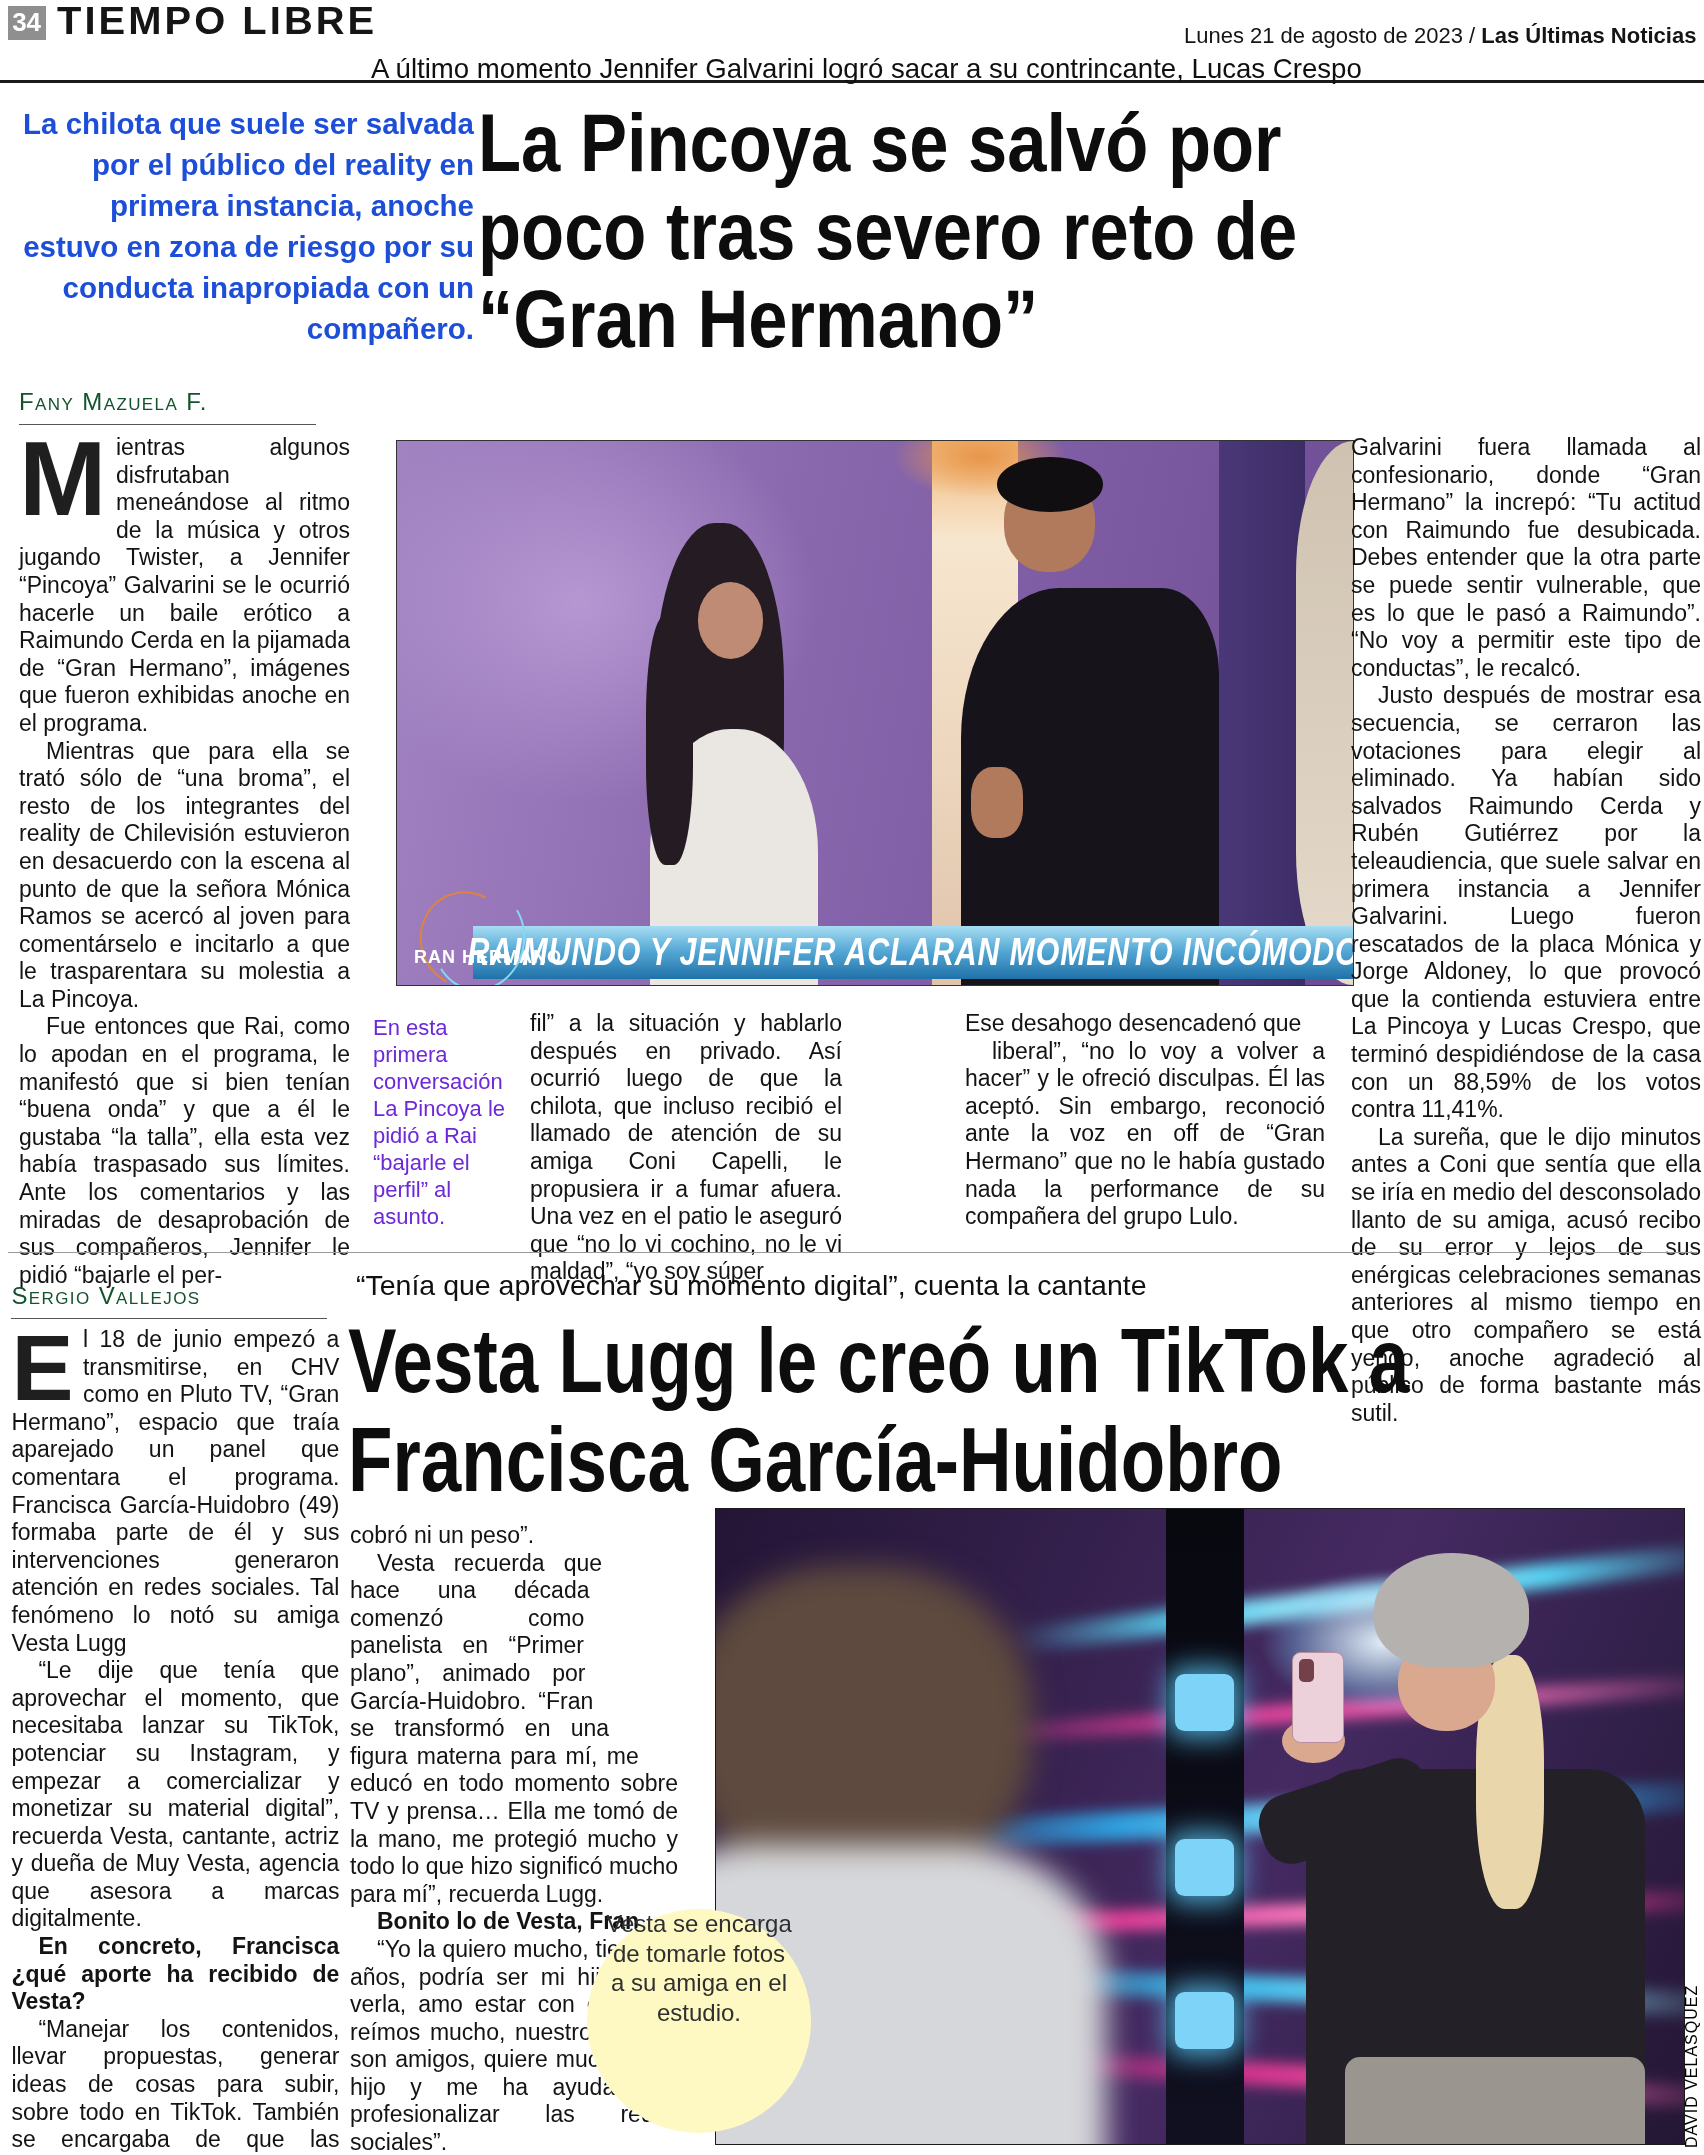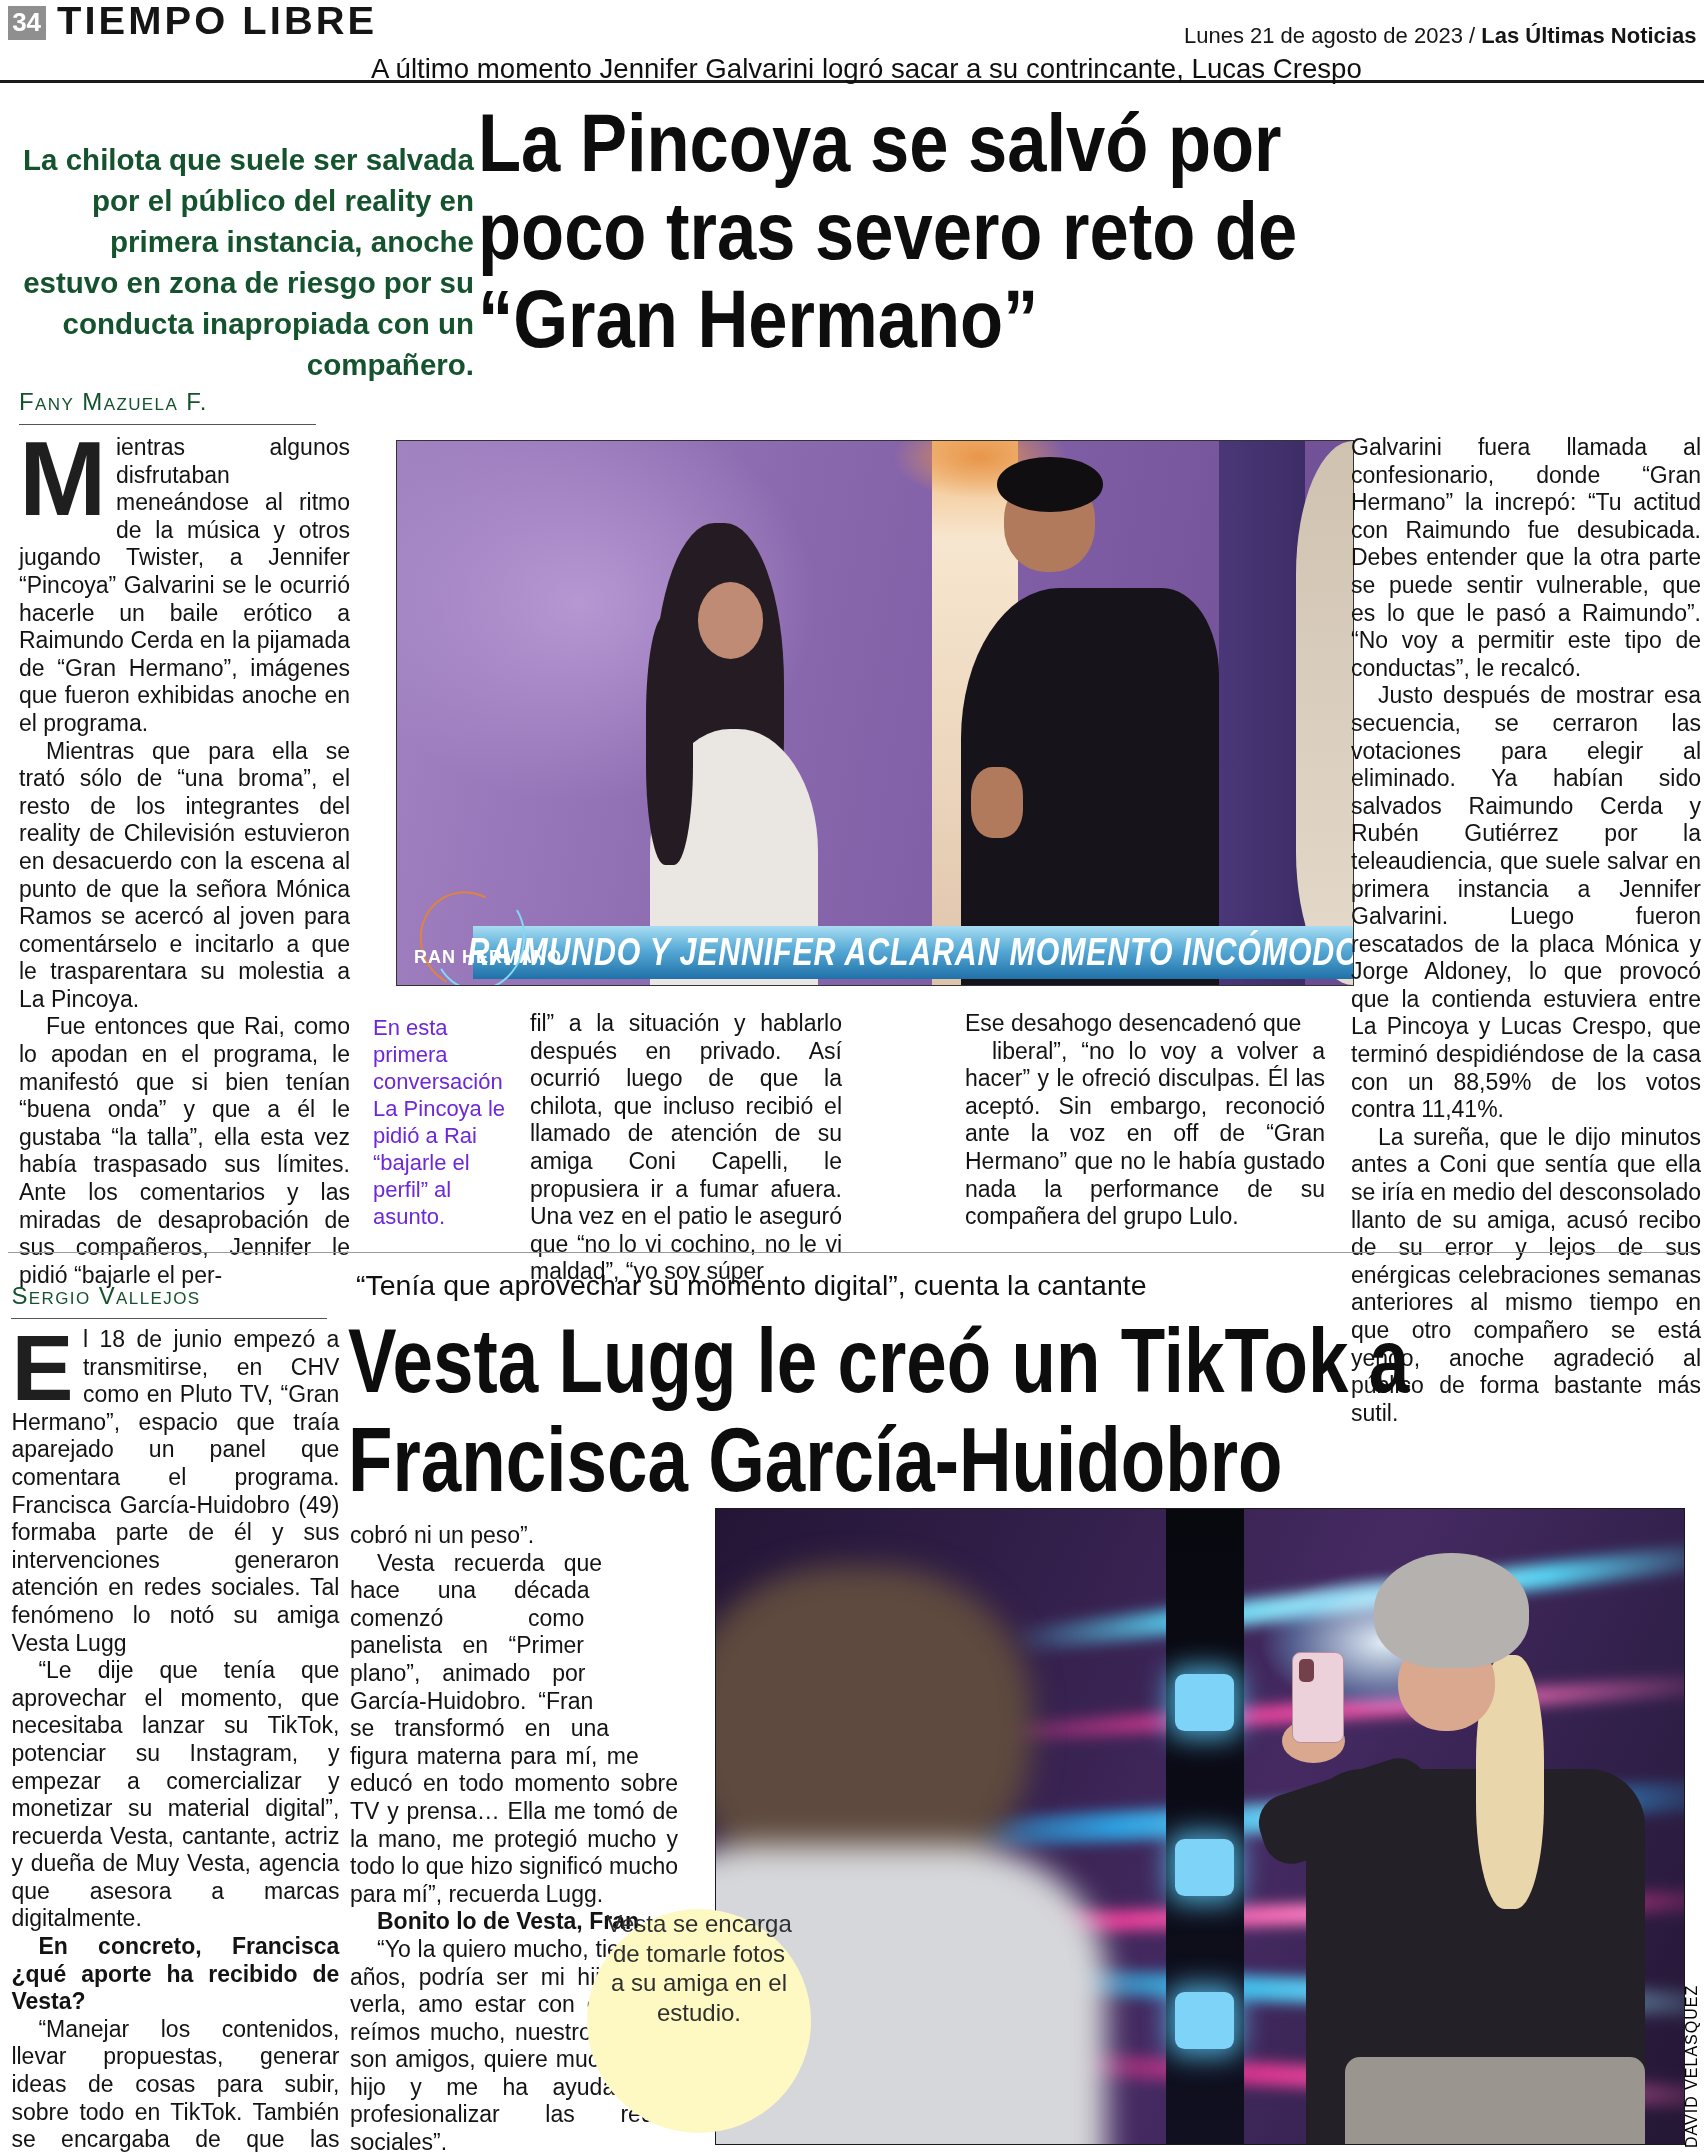--- a/index.html
+++ b/index.html
@@ -11,21 +11,21 @@
     font-weight:bold;font-size:26px;display:flex;align-items:center;justify-content:center;}
   .section-title{left:57px;top:0px;font-size:38px;font-weight:bold;letter-spacing:2.9px;color:#151515;
     transform:scaleX(1.05);transform-origin:left top;}
   .dateline{right:7.6px;top:23px;font-size:22px;color:#151515;white-space:nowrap;}
   .dateline .brand{font-weight:bold;}
   .header-rule{left:0;top:80px;width:1704px;height:2.9px;background:#1a1a1a;}
 
   
   .kicker1{left:371px;top:53px;width:1227px;font-size:27.6px;color:#101010;}
   .deck1{left:17px;top:103px;width:457px;font-size:29.5px;font-weight:bold;line-height:41px;
-    color:#14532d;text-align:right;margin-top:36px;}
+    color:#1d4ed8;text-align:right;}
   .byline{font-size:24px;color:#14532d;font-variant:small-caps;letter-spacing:1.4px;}
   .byline1{left:19px;top:388px;width:297px;border-bottom:1.9px solid #555;padding-bottom:7.6px;}
   .headline1{left:478px;top:99px;font-weight:bold;color:#0d0d0d;}
   .headline1 span{display:block;font-size:82px;line-height:88px;transform:scaleX(0.86);
     transform-origin:left top;white-space:nowrap;}
 
   .col{position:absolute;text-align:justify;font-size:23px;line-height:27.6px;color:#131313;}
   .col p{margin:0;}
   .col p + p{text-indent:27px;}
   .bold-q{font-weight:bold;}

